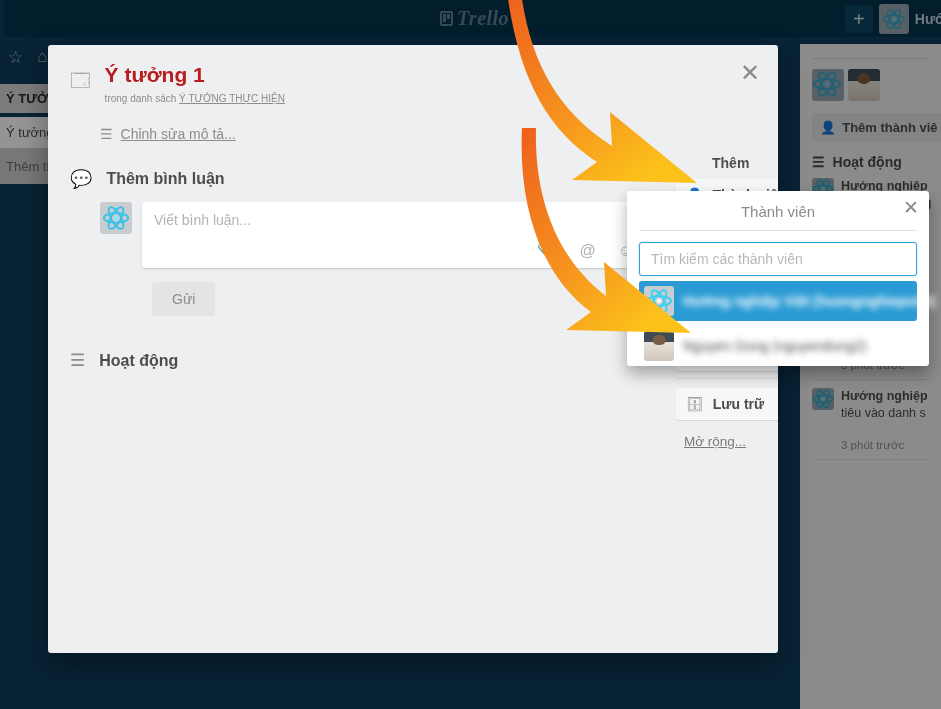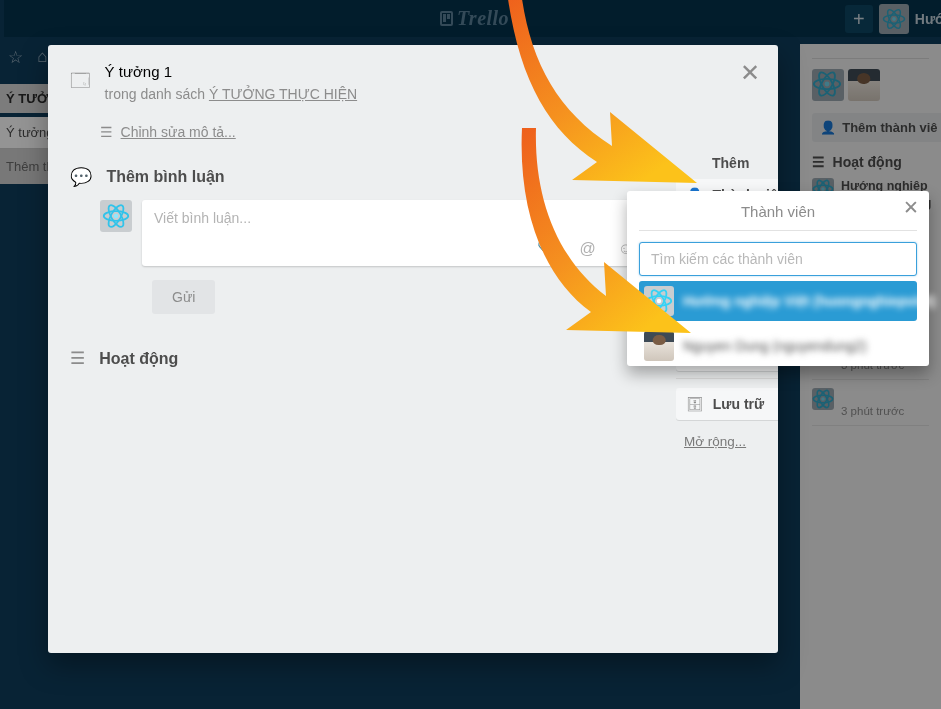--- a/index.html
+++ b/index.html
@@ -102,22 +102,22 @@
     background: #edeff0; border-radius: 3px; box-shadow: 0 12px 28px rgba(0,0,0,.35);
     overflow: hidden;
   }
   .modal-close {
     position: absolute; right: 14px; top: 14px; width: 28px; height: 28px;
     display: flex; align-items: center; justify-content: center;
     color: #8c8c8c; font-size: 24px; font-weight: 300; cursor: pointer; line-height: 1;
   }
   .card-head { padding: 18px 20px 0 22px; display: flex; gap: 14px; }
   .card-head-icon { color: #8c8c8c; font-size: 19px; margin-top: 4px; }
-  .card-title { font-size: 15px; font-weight: normal; color: #000000; }
-  .card-sub { font-size: 14px; color: #8c8c8c; margin-top: 6px; }
+  .card-title { font-size: 21px; font-weight: bold; color: #b91c1c; }
+  .card-sub { font-size: 10px; color: #8c8c8c; margin-top: 6px; }
   .card-sub u { color: #8c8c8c; }
 
   .desc-row {
     display: flex; align-items: center; gap: 8px;
     margin: 22px 0 0 52px; font-size: 14px; color: #8c8c8c;
   }
   .desc-row u { text-decoration: underline; }
 
   .sect-head {
     display: flex; align-items: center; gap: 14px;
@@ -338,20 +338,24 @@
             <svg width="22" height="22" viewBox="0 0 32 32">
               <g fill="none" stroke="#31a8c9" stroke-width="2.4">
                   <ellipse cx="16" cy="16" rx="14" ry="5.5"></ellipse>
                   <ellipse cx="16" cy="16" rx="14" ry="5.5" transform="rotate(60 16 16)"></ellipse>
                   <ellipse cx="16" cy="16" rx="14" ry="5.5" transform="rotate(120 16 16)"></ellipse>
                 </g>
               <circle cx="16" cy="16" r="2.6" fill="#6fd3ea"></circle>
               </svg>
           </div>
           <div>
+            <div class="act-txt">
+              <b>Hướng nghiệp</b><br>
+              <span>tiêu vào danh s</span>
+            </div>
             <div class="act-time">3 phút trước</div>
           </div>
         </div>
         <div class="act-sep"></div>
       </div>
     </div>
   </div>
 
   <div class="scrim"></div>
 

